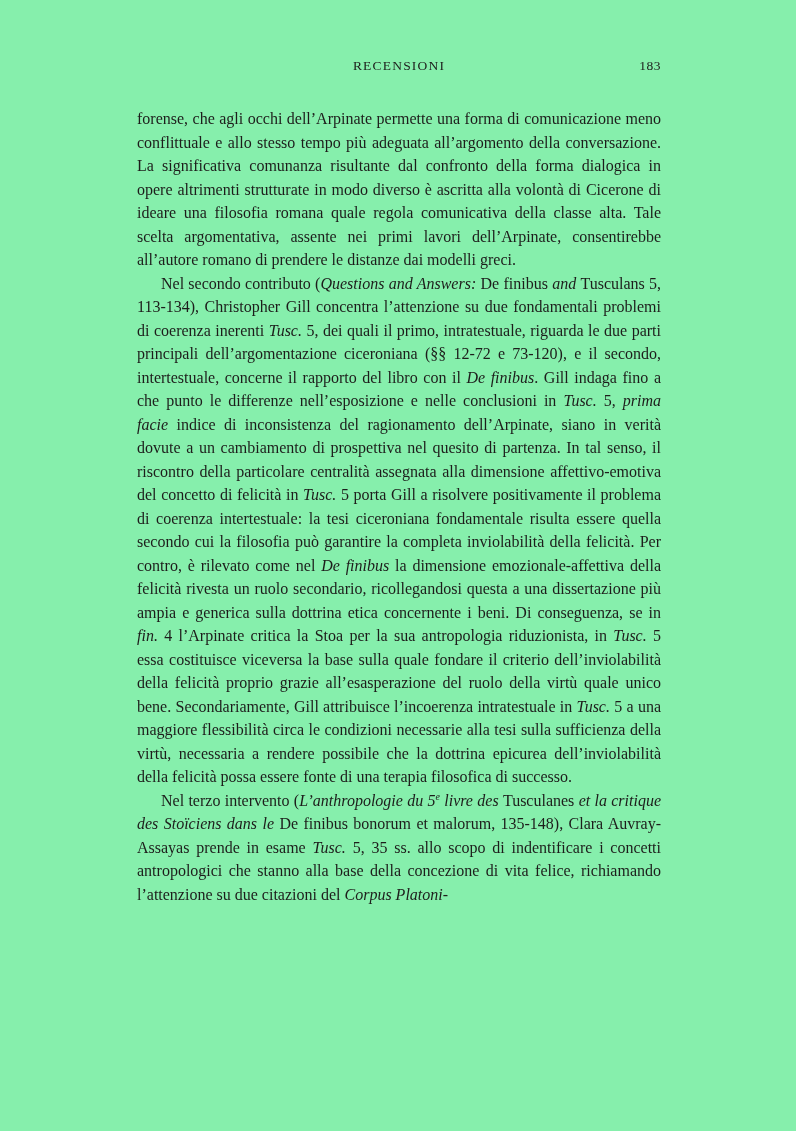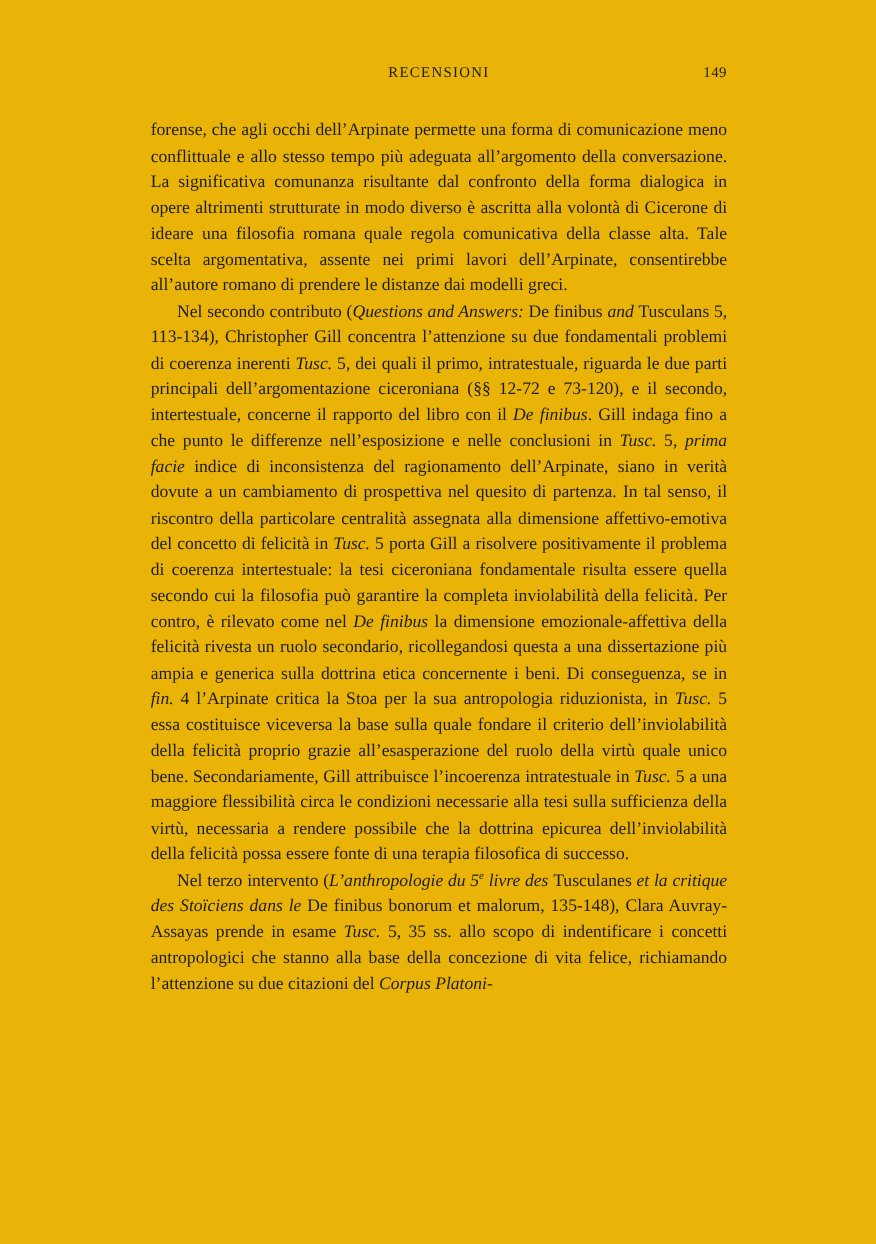--- a/index.html
+++ b/index.html
@@ -43,23 +43,23 @@
   .para sup.italic {
     font-style: italic;
     font-size: 0.62em;
     line-height: 0;
     vertical-align: super;
   }
 </style>
 </head>
 <body>
 
-<div class="page" style="background: #eab308; color: rgb(29, 29, 27);">
+<div class="page" style="background: #86efac; color: rgb(29, 29, 27);">
   <header class="page-header">
     <span class="running-head">RECENSIONI</span>
-    <span class="page-number">149</span>
+    <span class="page-number">183</span>
   </header>
   <main class="text-block" id="text-block">
       <p class="para"><span>forense, che agli occhi dell’Arpinate permette una forma di comunicazione meno conflittuale e allo stesso tempo più adeguata all’argomento della conversazione. La significativa comunanza risultante dal confronto della forma dialogica in opere altrimenti strutturate in modo diverso è ascritta alla volontà di Cicerone di ideare una filosofia romana quale regola comunicativa della classe alta. Tale scelta argomentativa, assente nei primi lavori dell’Arpinate, consentirebbe all’autore romano di prendere le distanze dai modelli greci.</span></p>
       <p class="para indent"><span>Nel secondo contributo (</span><em>Questions and Answers: </em><span>De finibus</span><em> and </em><span>Tusculans 5</span><span>, 113-134), Christopher Gill concentra l’attenzione su due fondamentali problemi di coerenza inerenti </span><em>Tusc.</em><span> 5, dei quali il primo, intratestuale, riguarda le due parti principali dell’argomentazione ciceroniana (§§ 12-72 e 73-120), e il secondo, intertestuale, concerne il rapporto del libro con il </span><em>De finibus</em><span>. Gill indaga fino a che punto le differenze nell’esposizione e nelle conclusioni in </span><em>Tusc.</em><span> 5, </span><em>prima facie</em><span> indice di inconsistenza del ragionamento dell’Arpinate, siano in verità dovute a un cambiamento di prospettiva nel quesito di partenza. In tal senso, il riscontro della particolare centralità assegnata alla dimensione affettivo-emotiva del concetto di felicità in </span><em>Tusc.</em><span> 5 porta Gill a risolvere positivamente il problema di coerenza intertestuale: la tesi ciceroniana fondamentale risulta essere quella secondo cui la filosofia può garantire la completa inviolabilità della felicità. Per contro, è rilevato come nel </span><em>De finibus</em><span> la dimensione emozionale-affettiva della felicità rivesta un ruolo secondario, ricollegandosi questa a una dissertazione più ampia e generica sulla dottrina etica concernente i beni. Di conseguenza, se in </span><em>fin.</em><span> 4 l’Arpinate critica la Stoa per la sua antropologia riduzionista, in </span><em>Tusc.</em><span> 5 essa costituisce viceversa la base sulla quale fondare il criterio dell’inviolabilità della felicità proprio grazie all’esasperazione del ruolo della virtù quale unico bene. Secondariamente, Gill attribuisce l’incoerenza intratestuale in </span><em>Tusc.</em><span> 5 a una maggiore flessibilità circa le condizioni necessarie alla tesi sulla sufficienza della virtù, necessaria a rendere possibile che la dottrina epicurea dell’inviolabilità della felicità possa essere fonte di una terapia filosofica di successo.</span></p>
       <p class="para indent"><span>Nel terzo intervento (</span><em>L’anthropologie du 5</em><sup class="italic">e</sup><em> livre des </em><span>Tusculanes</span><em> et la critique des Stoïciens dans le </em><span>De finibus bonorum et malorum</span><span>, 135-148), Clara Auvray-Assayas prende in esame </span><em>Tusc.</em><span> 5, 35 ss. allo scopo di indentificare i concetti antropologici che stanno alla base della concezione di vita felice, richiamando l’attenzione su due citazioni del </span><em>Corpus Platoni-</em></p>
     </main>
 </div>
 
 </body></html>

